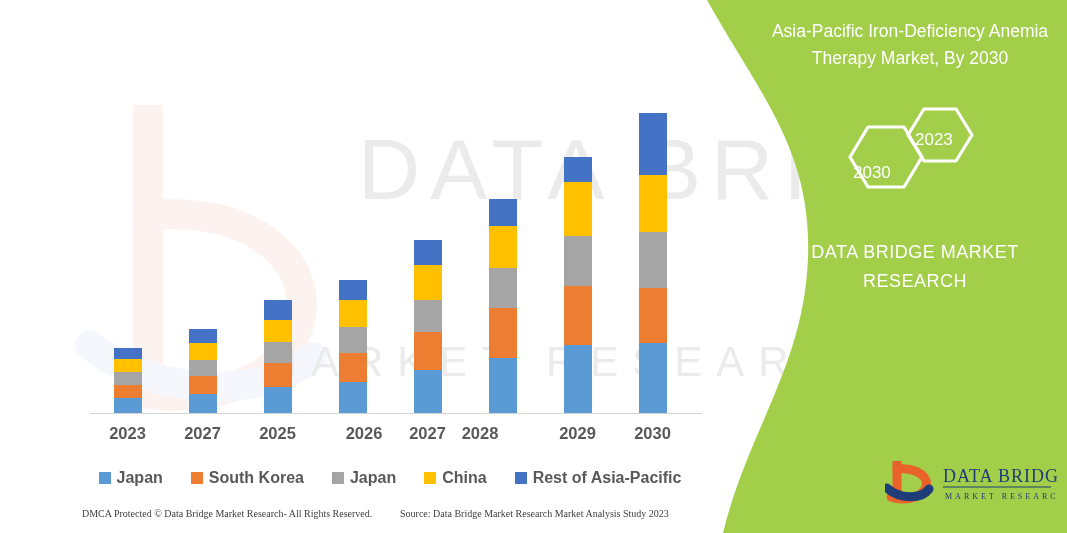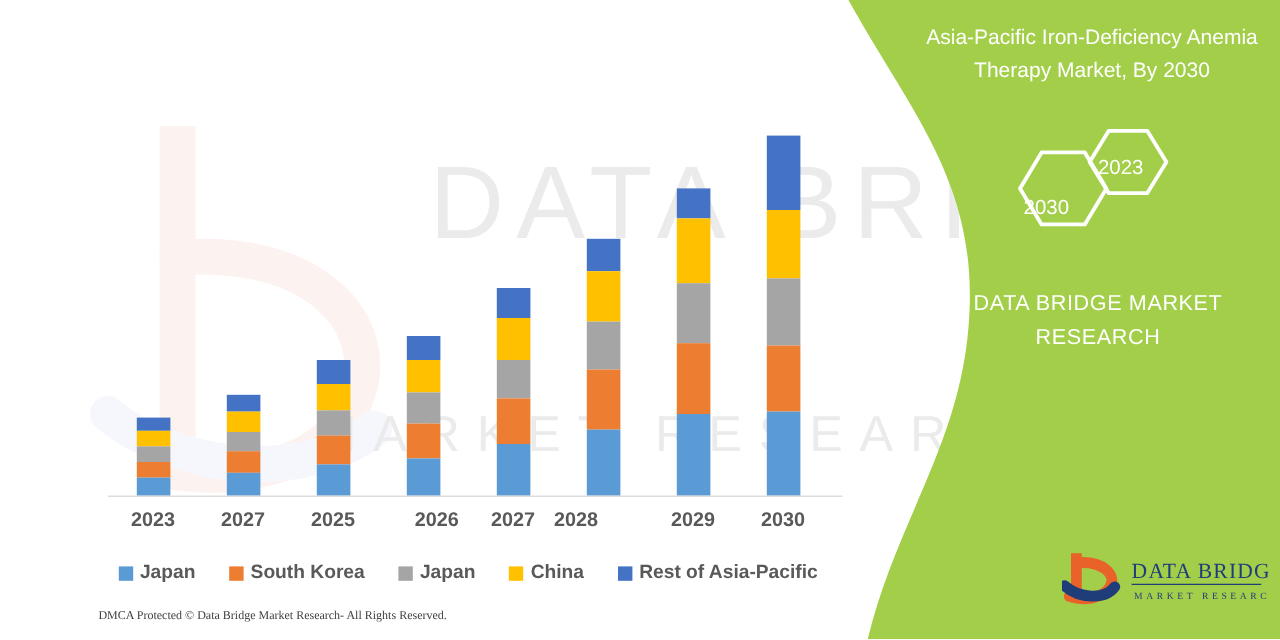--- a/index.html
+++ b/index.html
@@ -156,20 +156,21 @@
         <span class="legend-label">China</span>
       </div>
       <div class="legend-item">
         <span class="legend-swatch" style="background: rgb(68, 114, 196);"></span>
         <span class="legend-label">Rest of Asia-Pacific</span>
       </div>
     </div>
 
   <div id="footer">
     <div id="footer-dmca" class="footer-text">DMCA Protected © Data Bridge Market Research- All Rights Reserved.</div>
+    <div id="footer-source" class="footer-text">Source: Data Bridge Market Research  Market Analysis Study 2023</div>
   </div>
 
   <div id="panel-title">Asia-Pacific Iron-Deficiency Anemia Therapy Market, By 2030</div>
 
   <div id="hex-group">
     <svg viewBox="0 0 180 110" width="180" height="110">
       <polygon points="30,52 48,22 84,22 102,52 84,82 48,82" fill="none" stroke="#ffffff" stroke-width="3.2" stroke-linejoin="round"></polygon>
       <polygon points="88,30 104,4 136,4 152,30 136,56 104,56" fill="none" stroke="#ffffff" stroke-width="3.2" stroke-linejoin="round"></polygon>
     </svg>
     <span id="hex-2030-label" class="hex-label">2030</span>

